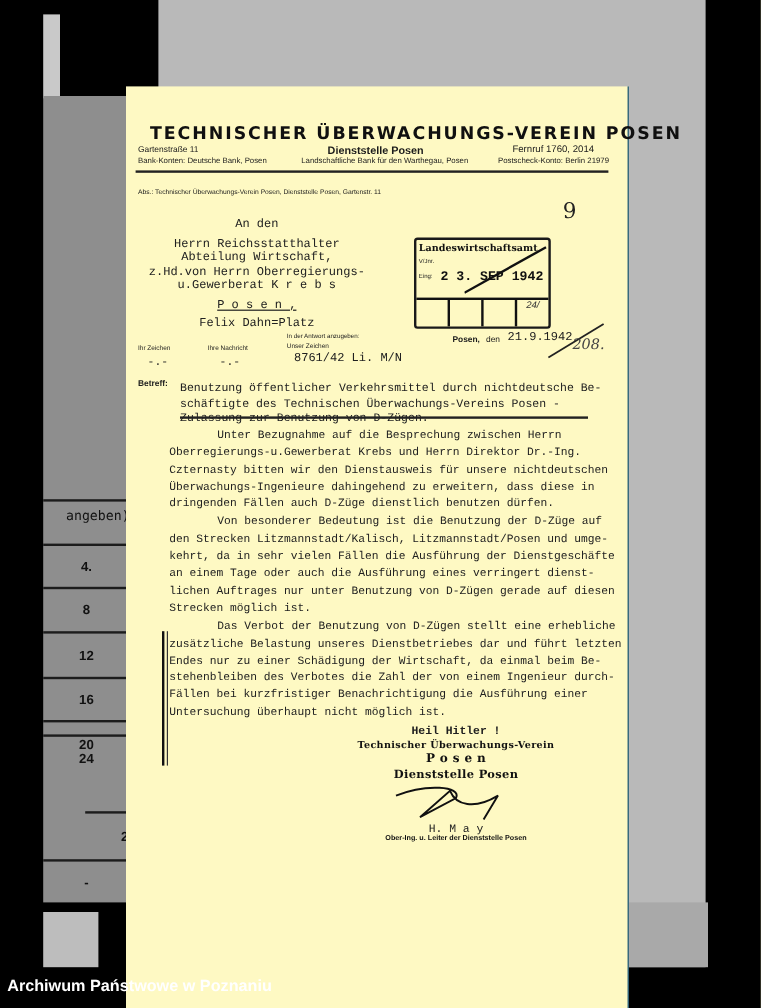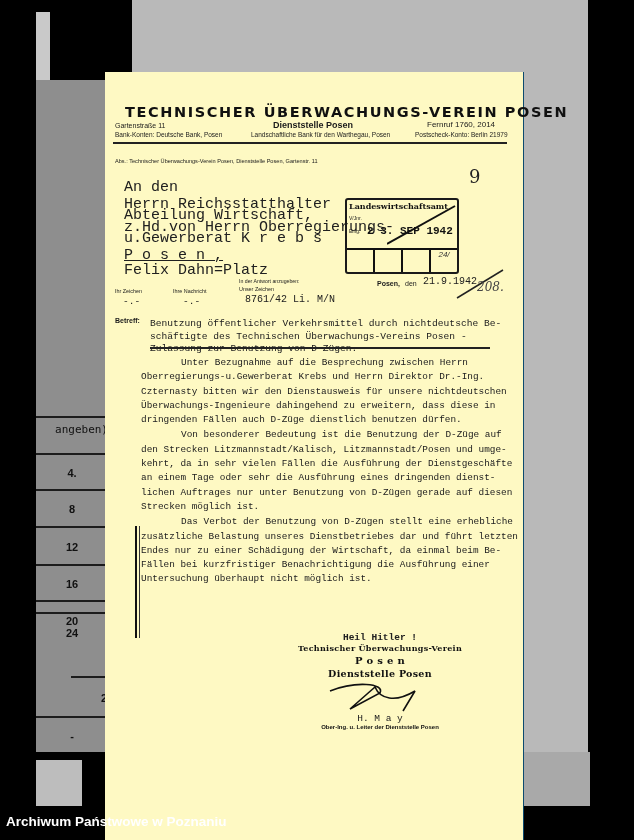--- a/index.html
+++ b/index.html
@@ -13,32 +13,32 @@
   
   .folder { left:36px; top:80px; width:72px; height:672px; background:#8e8e8e; border-right:2px solid #333; }
   .folder-row { position:absolute; left:0; width:72px; border-top:2px solid #1c1c1c; text-align:center; font-weight:bold; font-size:11px; color:#111; }
   .folder-head { position:absolute; left:0; width:72px; top:343px; font-family:"DejaVu Sans Mono", monospace; font-size:11px; color:#111; text-align:right; }
   
   .letter { left:105px; top:72px; width:418px; height:828px; background:#fef9c3; border-right:1px solid #0c4a6e; }
   .lh-title { left:20px; top:32px; font-family:"DejaVu Sans", sans-serif; font-weight:bold; font-size:14.5px; letter-spacing:1.6px; color:#101010; white-space:nowrap; }
   .small { font-size:6.5px; color:#1b1b1b; white-space:nowrap; }
   .rule { background:#222; height:2px; }
   .mono { font-family:"Liberation Mono", monospace; color:#202020; white-space:nowrap; }
-  .addr { left:19px; top:110px; font-size:15px; line-height:11.5px; }
+  .addr { left:19px; top:110px; font-size:10px; line-height:11.5px;text-align:center; }
   .stamp { left:240px; top:98px; width:110px; height:72px; border:2px solid #1a1a1a; border-radius:3px;margin-top:28px; }
   .stamp-title { left:2px; top:1px; font-family:"DejaVu Serif", serif; font-weight:bold; font-size:8px; color:#111; }
   .stamp-date { left:20px; top:25px; font-family:Liberation Mono, monospace; font-size:11px; color:#111; font-weight:bold; }
   .stamp-grid { left:0; bottom:0; width:110px; height:22px; border-top:2px solid #111; display:flex; }
   .stamp-cell { flex:1; border-right:2px solid #111; }
   .stamp-cell:last-child { border-right:none; font-size:8px; color:#333; text-align:center; font-style:italic; }
   .page-num { left:364px; top:94px; font-family:"DejaVu Serif", serif; font-size:18px; color:#222; }
   .body-text { left:36px; top:284px; width:380px; font-size:9.4px; line-height:14.3px; }
   .para { margin:0; white-space:nowrap; }
   .indent { padding-left:40px; }
-  .closing { left:175px; top:560px; text-align:center; width:200px; }
+  .closing { left:175px; top:532px; text-align:center; width:200px; }
   .frak { font-family:"DejaVu Serif", serif; font-weight:bold; color:#111; font-size:9px; letter-spacing:0.3px; }
   .footer-label { left:6px; top:814px; color:#fff; font-weight:bold; font-size:13.5px; font-family:"Liberation Sans", sans-serif; }
 </style>
 </head>
 <body>
 
 <div class="abs back-sheet"></div>
 <div class="abs back-sheet-bottom"></div>
 <div class="abs left-strip-top"></div>
 <div class="abs left-strip-bottom"></div>
@@ -122,28 +122,29 @@
       <div class="indent">Unter Bezugnahme auf die Besprechung zwischen Herrn</div>
       <div>Oberregierungs-u.Gewerberat Krebs und Herrn Direktor Dr.-Ing.</div>
       <div>Czternasty bitten wir den Dienstausweis für unsere nichtdeutschen</div>
       <div>Überwachungs-Ingenieure dahingehend zu erweitern, dass diese in</div>
       <div>dringenden Fällen auch D-Züge dienstlich benutzen dürfen.</div>
     </div>
     <div class="para" style="margin-bottom:1px;">
       <div class="indent">Von besonderer Bedeutung ist die Benutzung der D-Züge auf</div>
       <div>den Strecken Litzmannstadt/Kalisch, Litzmannstadt/Posen und umge-</div>
       <div>kehrt, da in sehr vielen Fällen die Ausführung der Dienstgeschäfte</div>
-      <div>an einem Tage oder sehr die Ausführung eines dringenden dienst-</div>
+      <div>an einem Tage oder auch die Ausführung eines verringert dienst-</div>
       <div>lichen Auftrages nur unter Benutzung von D-Zügen gerade auf diesen</div>
       <div>Strecken möglich ist.</div>
     </div>
     <div class="para" style="position:relative;">
       <div class="indent">Das Verbot der Benutzung von D-Zügen stellt eine erhebliche</div>
       <div>zusätzliche Belastung unseres Dienstbetriebes dar und führt letzten</div>
       <div>Endes nur zu einer Schädigung der Wirtschaft, da einmal beim Be-</div>
+      <div>stehenbleiben des Verbotes die Zahl der von einem Ingenieur durch-</div>
       <div>Fällen bei kurzfristiger Benachrichtigung die Ausführung einer</div>
       <div>Untersuchung überhaupt nicht möglich ist.</div>
     </div>
   </div>
 
   <div class="abs" style="left:30px;top:454px;width:2px;height:112px;background:#111;"></div>
   <div class="abs" style="left:34px;top:454px;width:1px;height:112px;background:#333;"></div>
 
   <div class="abs closing">
     <div class="mono" style="font-size:9.5px;font-weight:bold;">Heil Hitler !</div>

